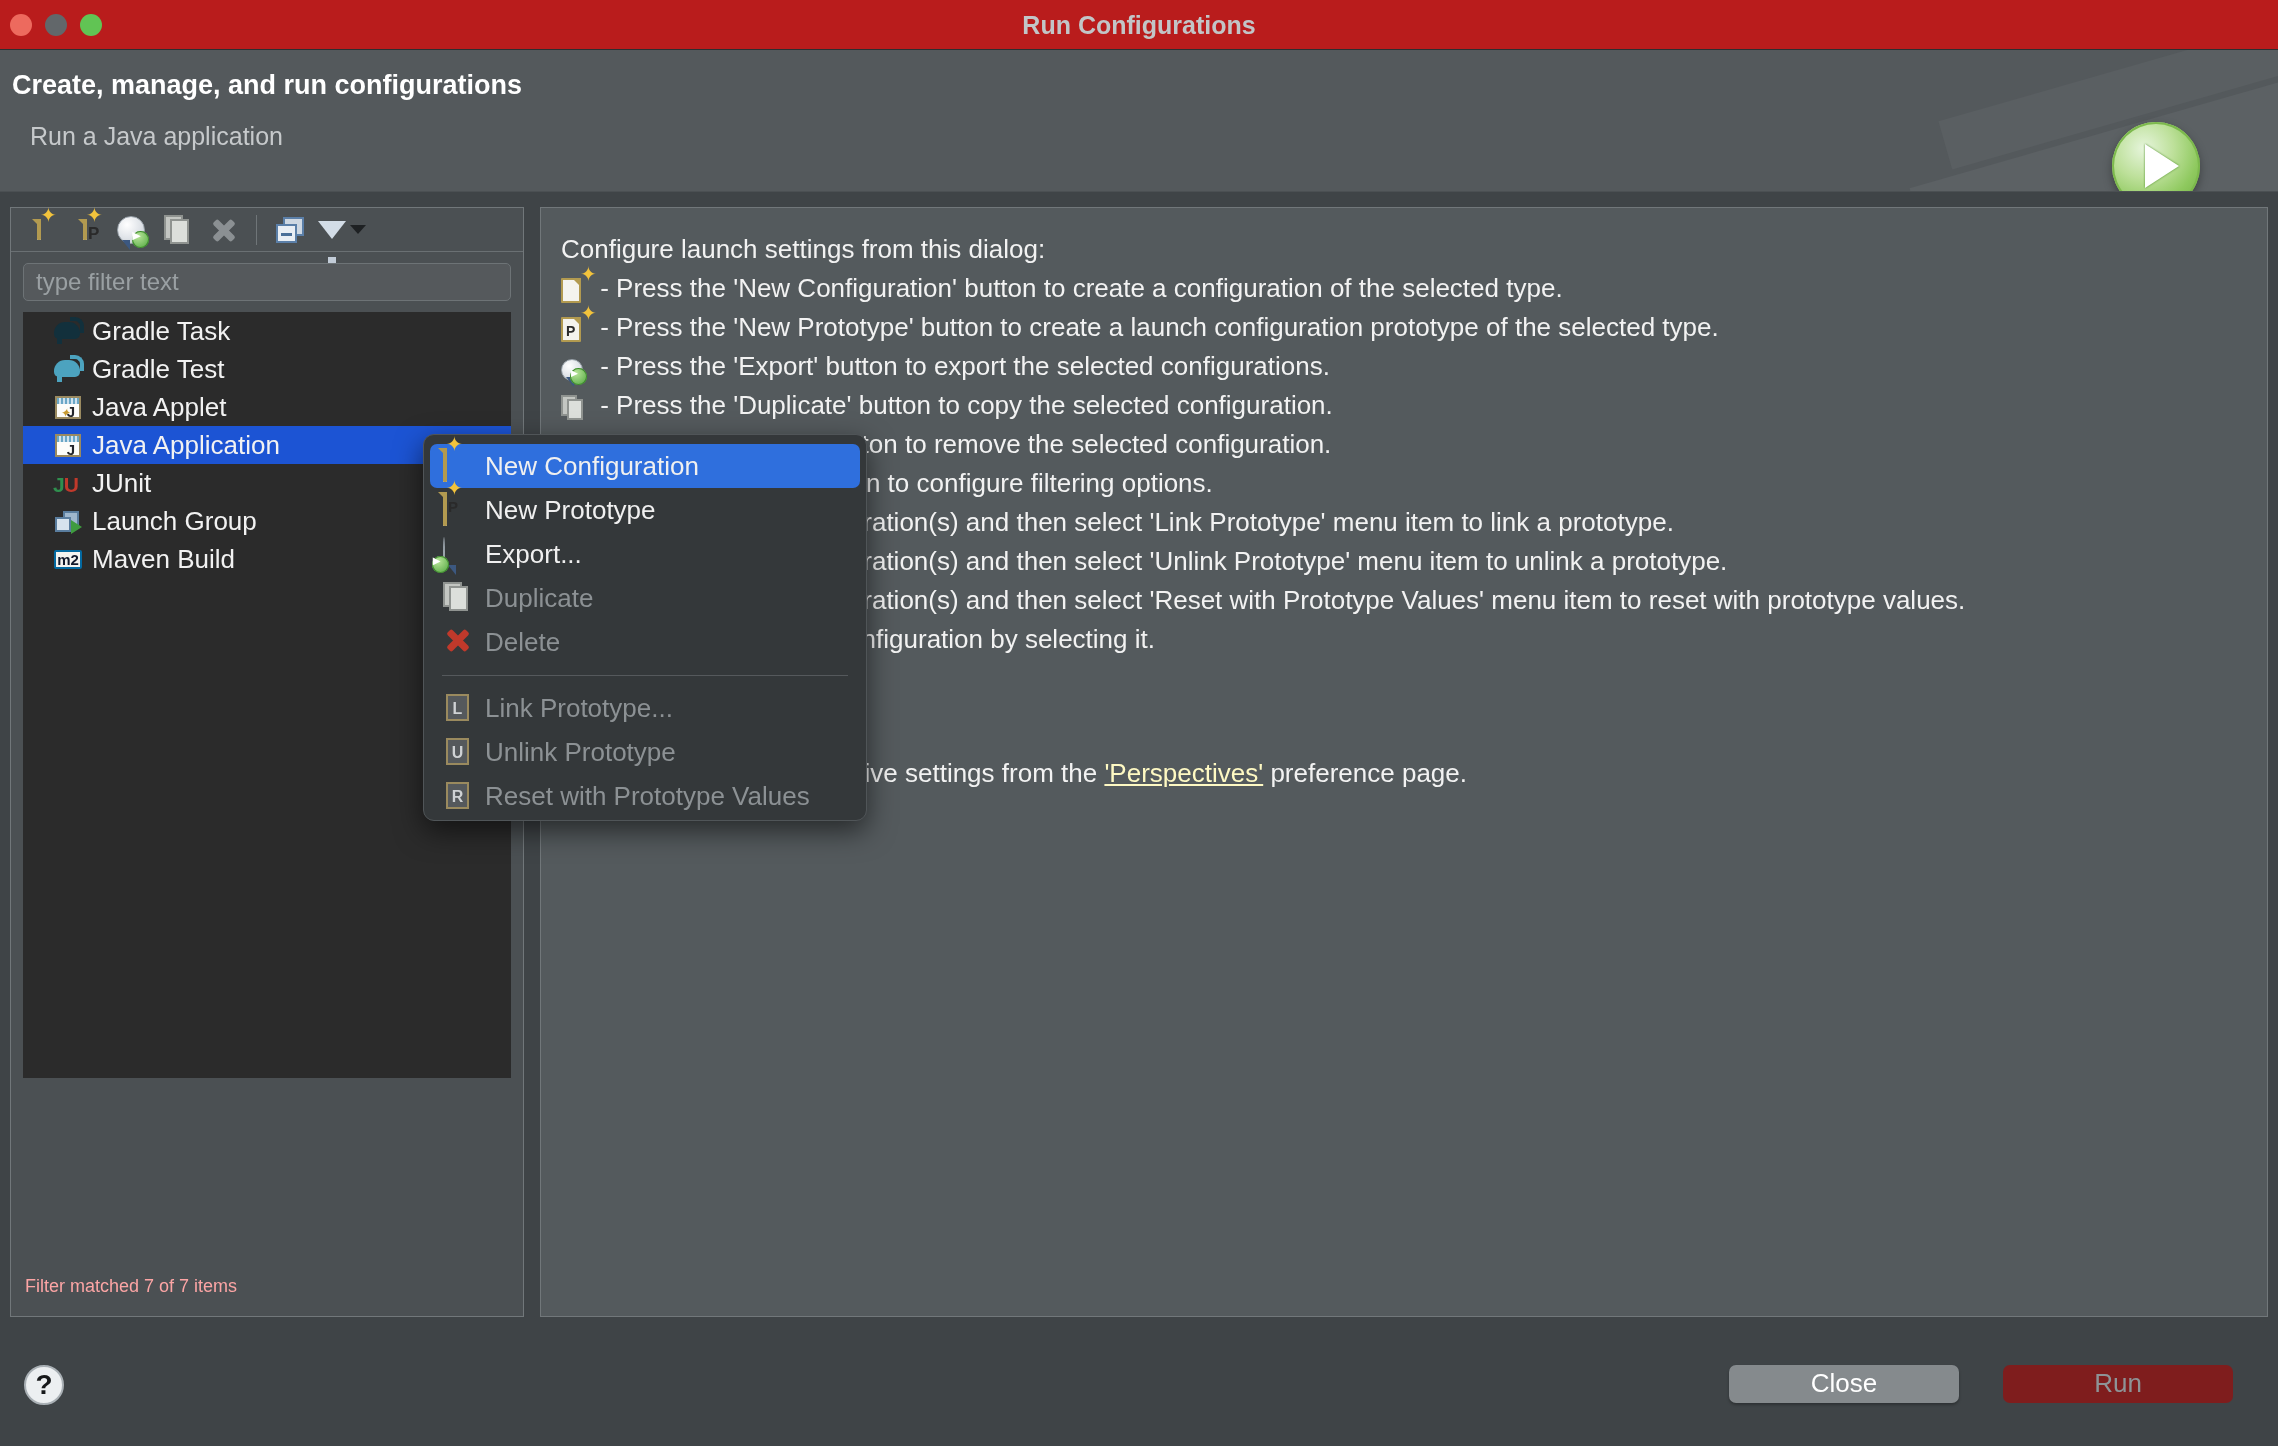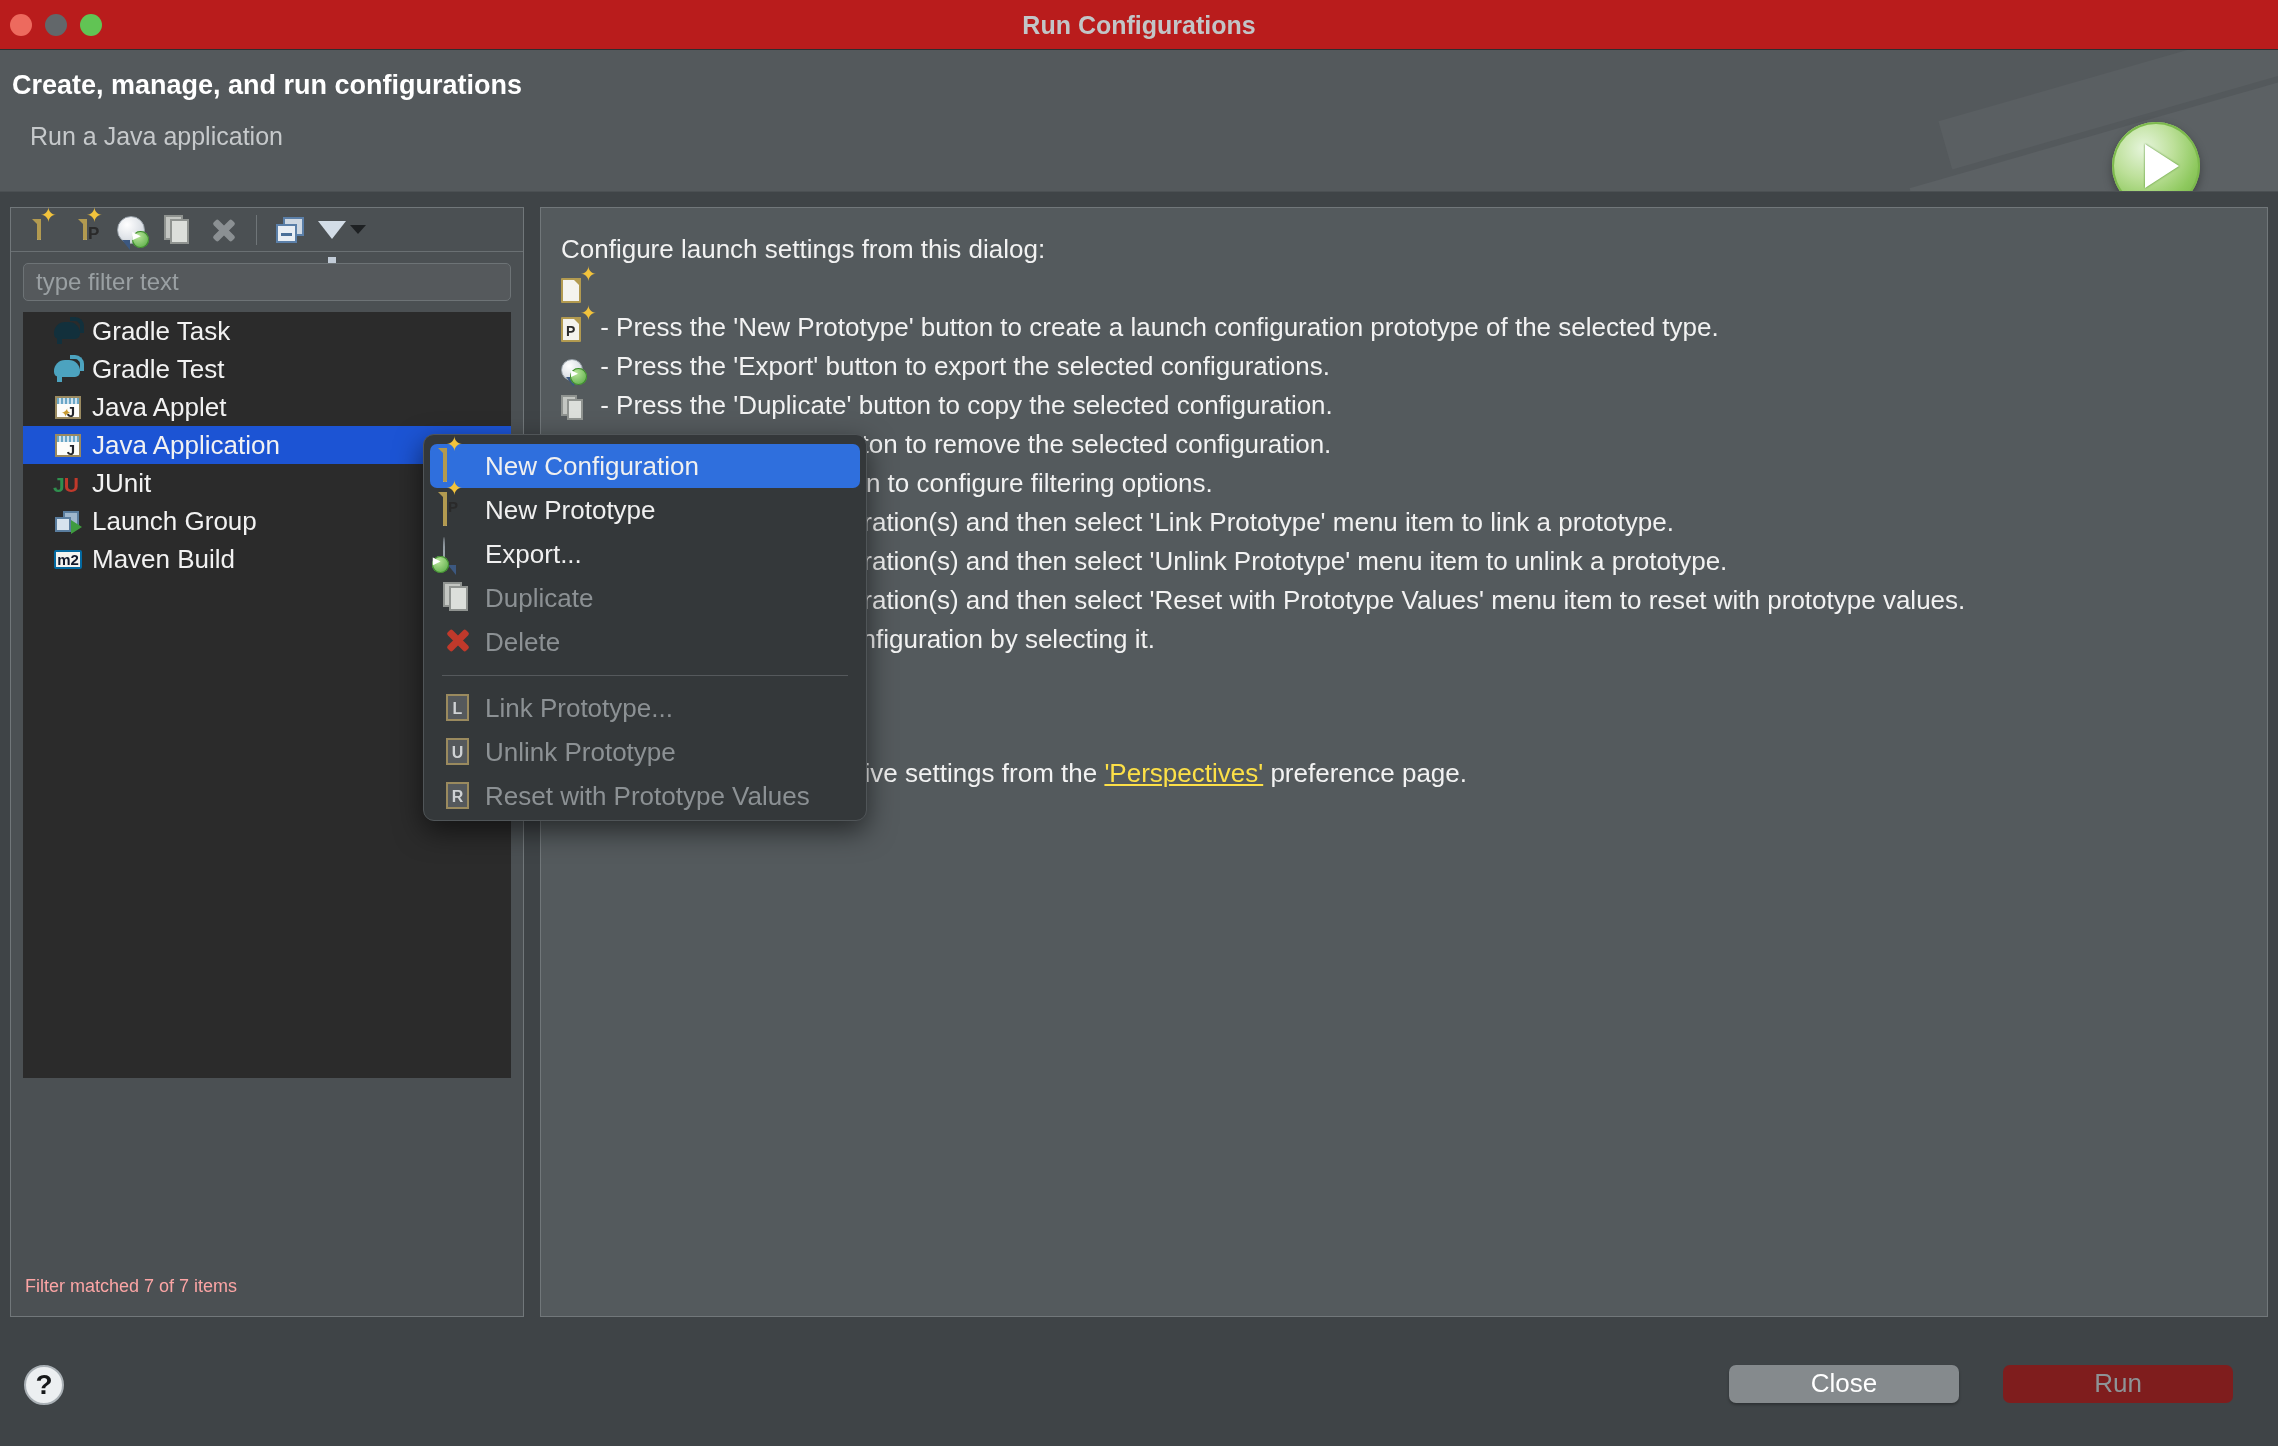--- a/index.html
+++ b/index.html
@@ -237,21 +237,21 @@
   
   #right-panel {
     position: absolute; left: 540px; top: 207px; width: 1728px; height: 1110px;
     background: #545a5d; border: 1px solid #71777a;
   }
   .rline {
     position: absolute; left: 20px;
     color: #f2f2f2; font-size: 26px; white-space: nowrap;
   }
   .rline .bico { display: inline-block; width: 26px; vertical-align: -6px; margin-right: 6px; position: relative; }
-  #persp-link { color: #fde047; text-decoration: underline; }
+  #persp-link { color: #fef9c3; text-decoration: underline; }
 
   
   #ctx-menu {
     position: absolute; left: 423px; top: 434px; width: 444px;
     background: #34383a; border: 1px solid #505558; border-radius: 11px;
     padding: 9px 6px 2px 6px;
     box-shadow: 0 10px 28px rgba(0,0,0,.55);
     z-index: 40;
   }
   .mitem {
@@ -402,20 +402,21 @@
 
   <div id="filter-status">Filter matched 7 of 7 items</div>
 </div>
 
 <div id="right-panel">
 
   <div class="rline" style="top:26px;">Configure launch settings from this dialog:</div>
 
   <div class="rline" style="top:65px;">
     <span class="bico"><span class="doc fold" style="width:20px;height:25px;display:inline-block"><span class="spark"></span></span></span>
+    <span>- Press the 'New Configuration' button to create a configuration of the selected type.</span>
   </div>
 
   <div class="rline" style="top:104px;">
     <span class="bico"><span class="doc fold" style="width:20px;height:25px;display:inline-block"><span class="lbl" style="font-size:14px">P</span><span class="spark"></span></span></span>
     <span>- Press the 'New Prototype' button to create a launch configuration prototype of the selected type.</span>
   </div>
 
   <div class="rline" style="top:143px;">
     <span class="bico"><span class="globe" style="width:22px;height:22px;display:inline-block"><i></i><em style="font-size:9px">▶</em></span></span>
     <span>- Press the 'Export' button to export the selected configurations.</span>

